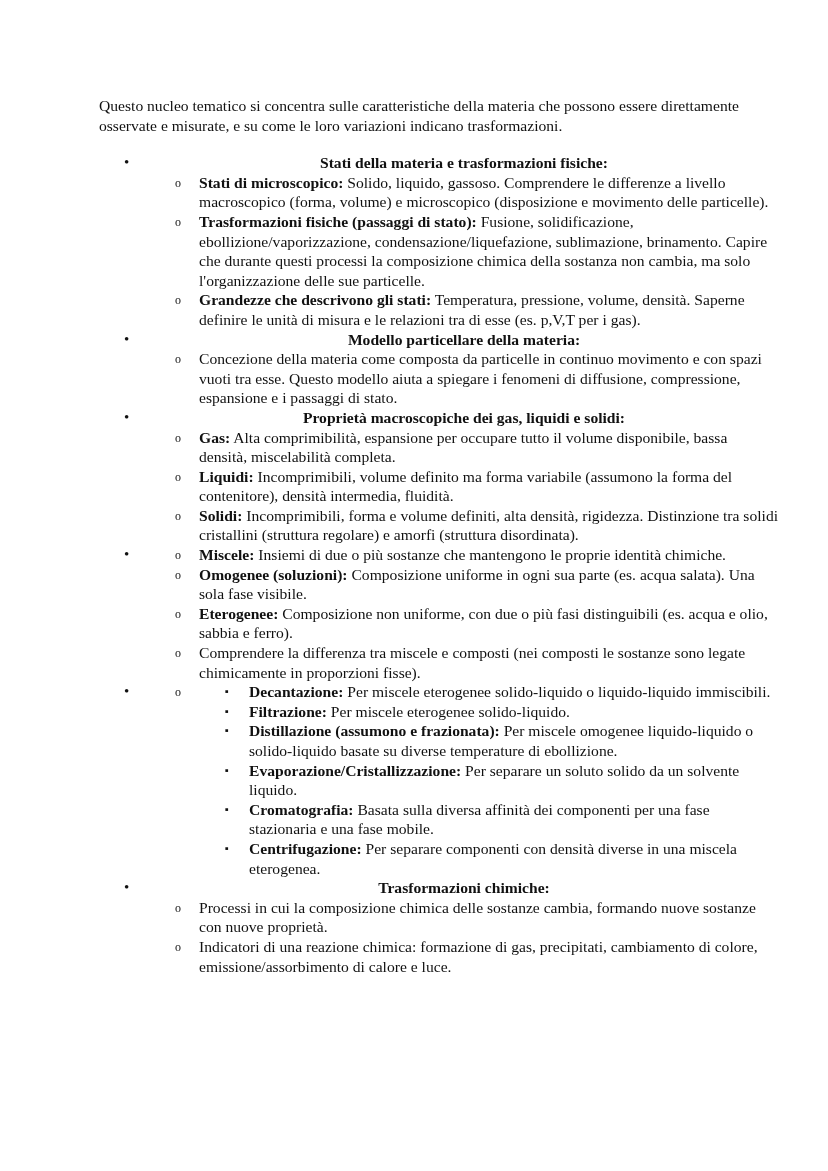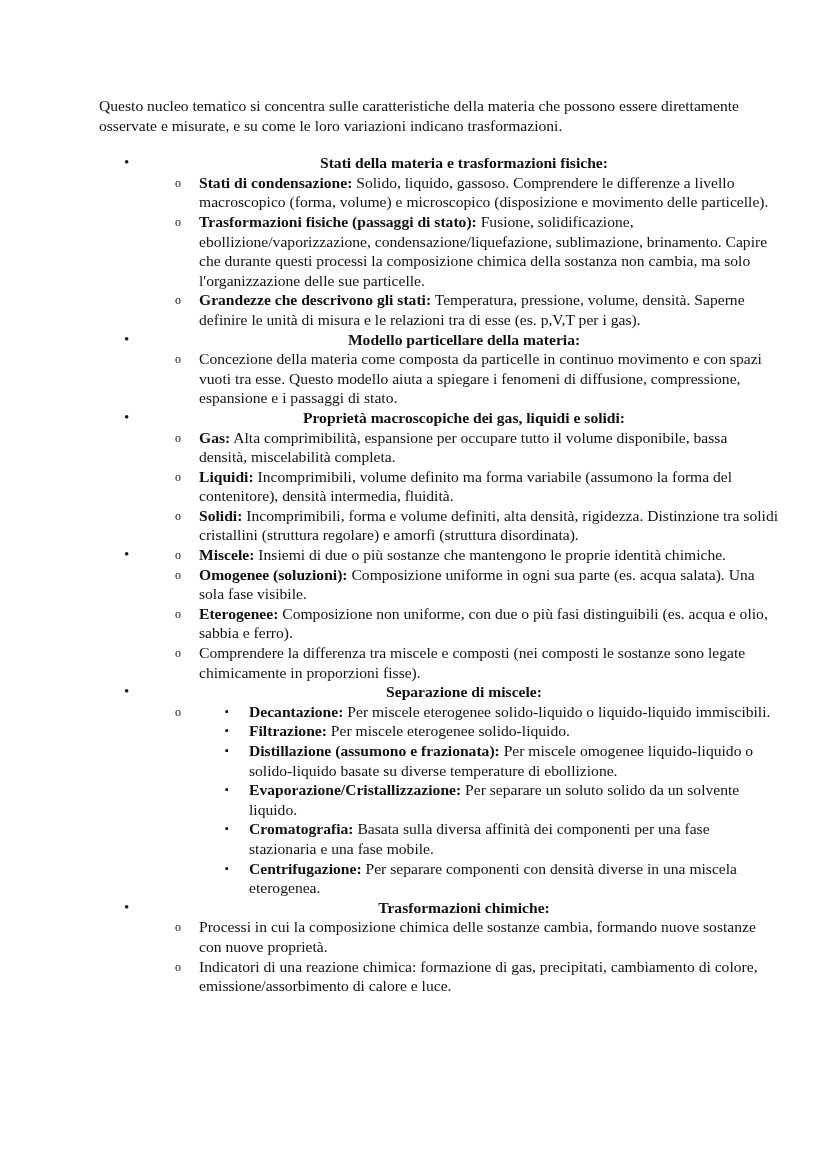--- a/index.html
+++ b/index.html
@@ -27,21 +27,21 @@
 
 <div class="page">
   <p class="intro">Questo nucleo tematico si concentra sulle caratteristiche della materia che possono essere direttamente osservate e misurate, e su come le loro variazioni indicano trasformazioni.</p>
   <ul class="l1" id="outline">
       <li>
         <span class="marker">•</span>
         <div class="head">Stati della materia e trasformazioni fisiche:</div>
         <ul class="l2">
           <li>
             <span class="marker">o</span>
-            <div><b class="term">Stati di condensazione:</b><span class="desc"> Solido, liquido, gassoso. Comprendere le differenze a livello macroscopico (forma, volume) e microscopico (disposizione e movimento delle particelle).</span></div>
+            <div><b class="term">Stati di microscopico:</b><span class="desc"> Solido, liquido, gassoso. Comprendere le differenze a livello macroscopico (forma, volume) e microscopico (disposizione e movimento delle particelle).</span></div>
           </li>
           <li>
             <span class="marker">o</span>
             <div><b class="term">Trasformazioni fisiche (passaggi di stato):</b><span class="desc"> Fusione, solidificazione, ebollizione/vaporizzazione, condensazione/liquefazione, sublimazione, brinamento. Capire che durante questi processi la composizione chimica della sostanza non cambia, ma solo l'organizzazione delle sue particelle.</span></div>
           </li>
           <li>
             <span class="marker">o</span>
             <div><b class="term">Grandezze che descrivono gli stati:</b><span class="desc"> Temperatura, pressione, volume, densità. Saperne definire le unità di misura e le relazioni tra di esse (es. p,V,T per i gas).</span></div>
           </li>
         </ul>
@@ -90,21 +90,20 @@
             <div><b class="term">Eterogenee:</b><span class="desc"> Composizione non uniforme, con due o più fasi distinguibili (es. acqua e olio, sabbia e ferro).</span></div>
           </li>
           <li>
             <span class="marker">o</span>
             <div><span class="desc">Comprendere la differenza tra miscele e composti (nei composti le sostanze sono legate chimicamente in proporzioni fisse).</span></div>
           </li>
         </ul>
       </li>
       <li>
         <span class="marker">•</span>
-        <div class="head">Separazione di miscele:</div>
         <ul class="l2">
           <li>
             <span class="marker">o</span>
             <ul class="l3">
               <li>
                 <span class="marker">▪</span>
                 <div><b class="term">Decantazione:</b><span class="desc"> Per miscele eterogenee solido-liquido o liquido-liquido immiscibili.</span></div>
               </li>
               <li>
                 <span class="marker">▪</span>

